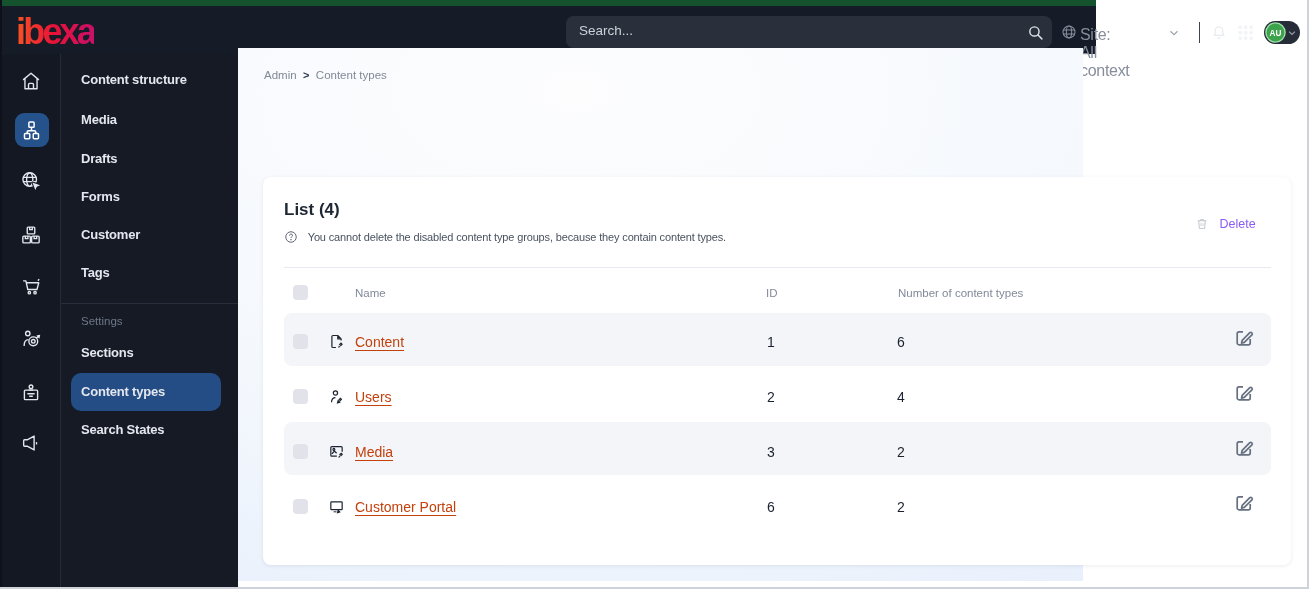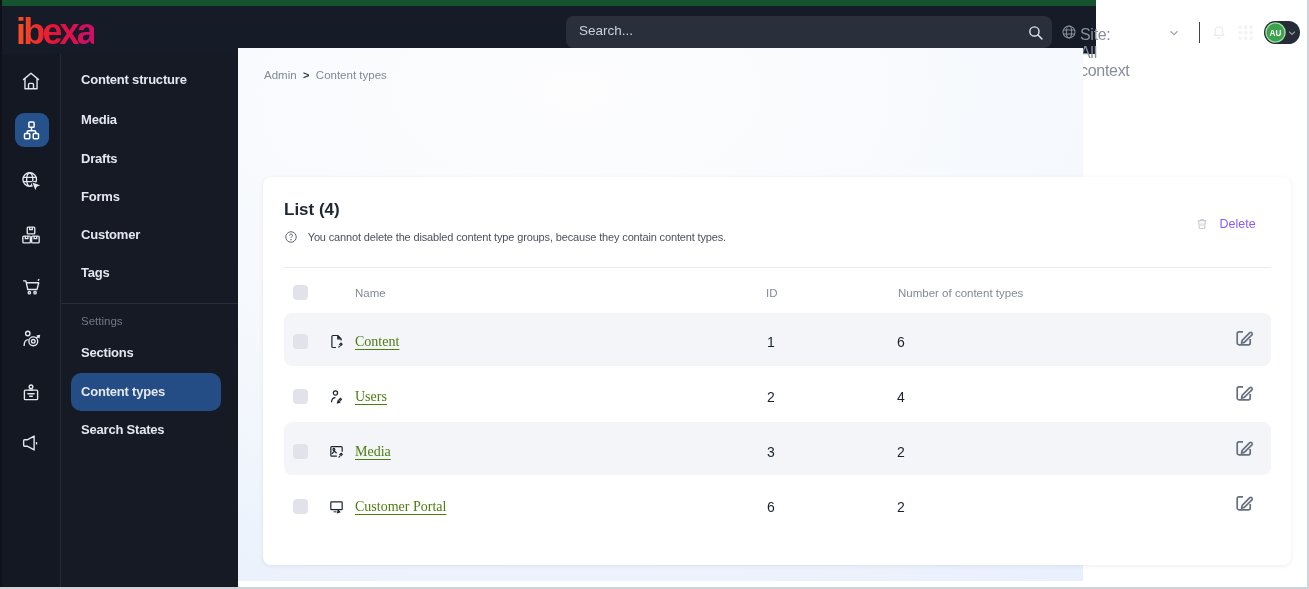--- a/index.html
+++ b/index.html
@@ -53,21 +53,21 @@
 #inforow { left:21px; top:53px; height:14px; color:#49525f; font-size:11px; letter-spacing:-.15px; }
 #inforow svg { vertical-align:-3px; margin-right:7px; }
 #delbar { left:932px; top:40px; color:#8b5cf6; font-size:12.5px; }
 #delbar svg { vertical-align:-3px; margin-right:7px; }
 #carddiv { left:21px; top:90px; width:987px; height:1px; background:#e7e9ee; }
 
 .cbx { position:absolute; left:30px; width:15px; height:15px; background:#e2e3ea; border-radius:4px; }
 .hlabel { position:absolute; top:110px; font-size:11.5px; color:#828a99; }
 .rowbg { position:absolute; left:21px; width:987px; height:52.5px; background:#f4f5f8; border-radius:8px; }
 .rowico { position:absolute; left:65px; width:17px; height:17px; color:#1b2430; }
-.rlink { position:absolute; left:92px; font-size:14px; font-weight:500; color:#4d7c0f; text-decoration:underline; text-underline-offset:3px;font-family:Liberation Serif, serif; }
+.rlink { position:absolute; left:92px; font-size:14px; font-weight:500; color:#c2410c; text-decoration:underline; text-underline-offset:3px; }
 .rnum { position:absolute; font-size:14px; color:#1a2230; }
 .edit { position:absolute; left:969px; width:24px; height:24px; color:#667080; }
 </style>
 </head>
 <body>
 
 <div class="abs" id="topbar">
   <div class="abs" id="logo">ibexa</div>
   <div class="abs" id="searchbox"></div>
   <div class="abs" id="searchtxt">Search...</div>

